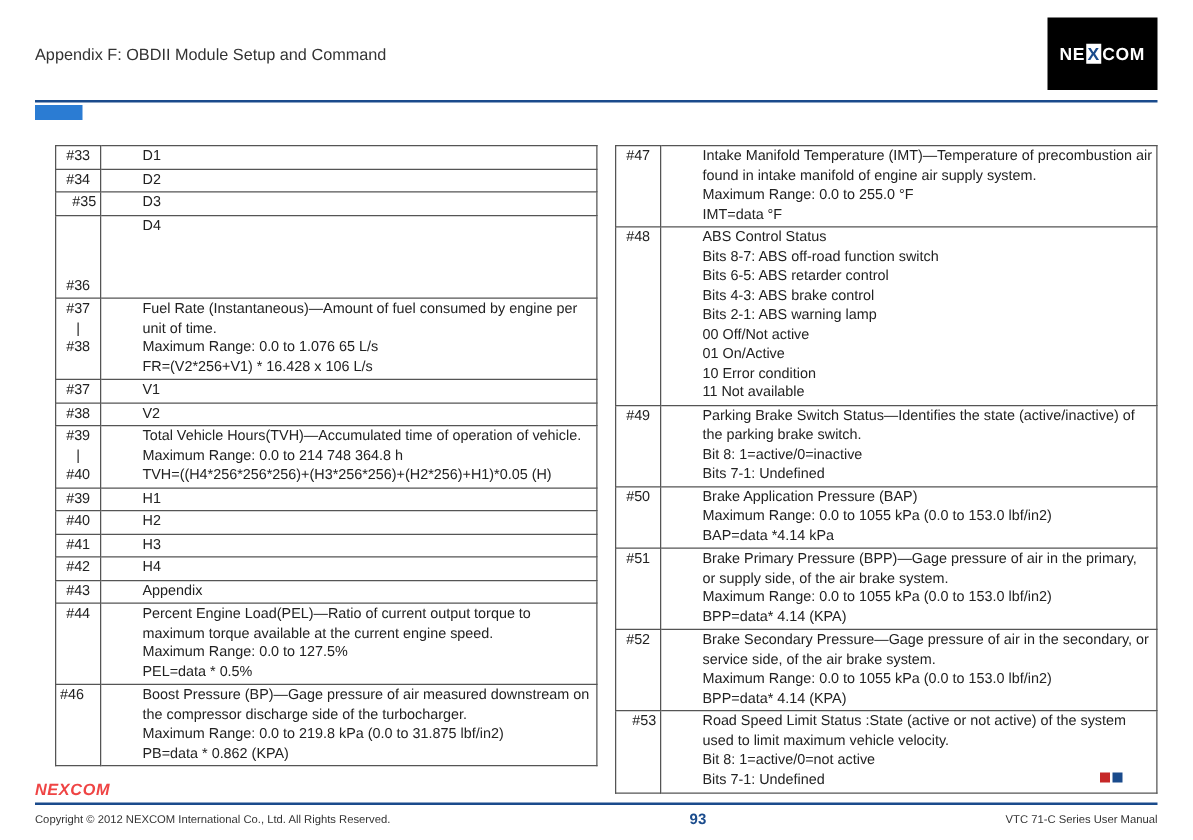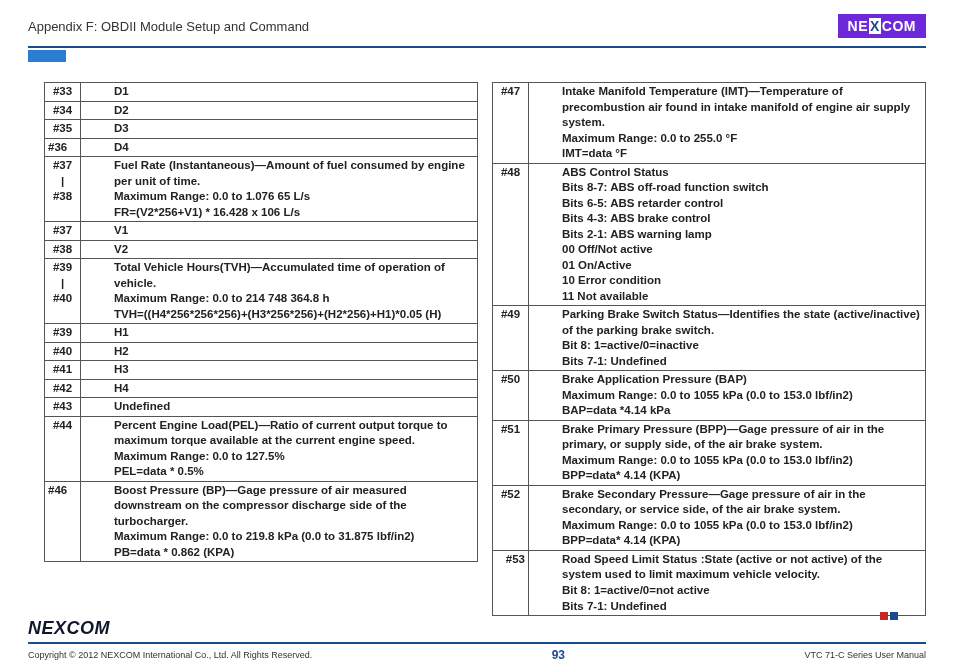--- a/index.html
+++ b/index.html
@@ -15,25 +15,25 @@
     display: flex;
     justify-content: space-between;
     align-items: center;
     padding: 14px 28px 6px 28px;
   }
   .header-title {
     font-size: 13px;
     color: #333;
   }
   .logo {
-    background: #6d28d9;
+    background: #000000;
     color: #fff;
     font-weight: bold;
     font-size: 14px;
-    padding: 4px 10px;
+    padding: 21px 10px;
     letter-spacing: 0.5px;
     display: inline-flex;
     align-items: flex-start;
   }
   .logo-mid {
     background: #fff;
     color: #1a4b8c;
     padding: 0 1px;
     margin: 0 1px;
     display: inline-block;
@@ -47,21 +47,20 @@
     width: 38px;
     height: 12px;
     background: #2b7cd3;
     margin-left: 28px;
     margin-top: 2px;
   }
   .content {
     display: flex;
     gap: 14px;
     padding: 20px 28px 0 44px;
-    font-weight: bold;
   }
   .col { flex: 1; }
   table {
     border-collapse: collapse;
     width: 100%;
     font-size: 11.5px;
     color: #222;
     line-height: 1.35;
   }
   td {
@@ -76,22 +75,22 @@
   }
   td.lines span { display: block; margin-left: 30px; }
   .footer {
     position: absolute;
     bottom: 10px;
     left: 0; right: 0;
     padding: 0 28px;
   }
   .footer-logo {
     font-weight: bold;
-    font-size: 18px;
-    color: #0f172a;
+    font-size: 13px;
+    color: #ef4444;
     font-style: italic;
     letter-spacing: 0.5px;
   }
   .footer-line {
     height: 2px;
     background: #1a4b8c;
     margin: 3px 0 4px 0;
   }
   .footer-row {
     display: flex;
@@ -143,29 +142,29 @@
           <tr>
             <td class="id">
               <span style="display: block; text-align: center;">#34</span>
             </td>
             <td class="lines">
               <span>D2</span>
             </td>
           </tr>
           <tr>
             <td class="id">
-              <span style="display: block; text-align: center;">#35</span>
+              <span style="display: block; text-align: right;">#35</span>
             </td>
             <td class="lines">
               <span>D3</span>
             </td>
           </tr>
           <tr>
             <td class="id">
-              <span style="display: block; text-align: left;">#36</span>
+              <span style="display: block; text-align: center; margin-top: 48px;">#36</span>
             </td>
             <td class="lines">
               <span>D4</span>
             </td>
           </tr>
           <tr>
             <td class="id">
               <span style="display: block; text-align: center;">#37</span>
               <span style="display: block; text-align: center;">|</span>
               <span style="display: block; text-align: center;">#38</span>
@@ -234,21 +233,21 @@
             </td>
             <td class="lines">
               <span>H4</span>
             </td>
           </tr>
           <tr>
             <td class="id">
               <span style="display: block; text-align: center;">#43</span>
             </td>
             <td class="lines">
-              <span>Undefined</span>
+              <span>Appendix</span>
             </td>
           </tr>
           <tr>
             <td class="id">
               <span style="display: block; text-align: center;">#44</span>
             </td>
             <td class="lines">
               <span>Percent Engine Load(PEL)—Ratio of current output torque to maximum torque available at the current engine speed.</span>
               <span>Maximum Range: 0.0 to 127.5%</span>
               <span>PEL=data * 0.5%</span>

